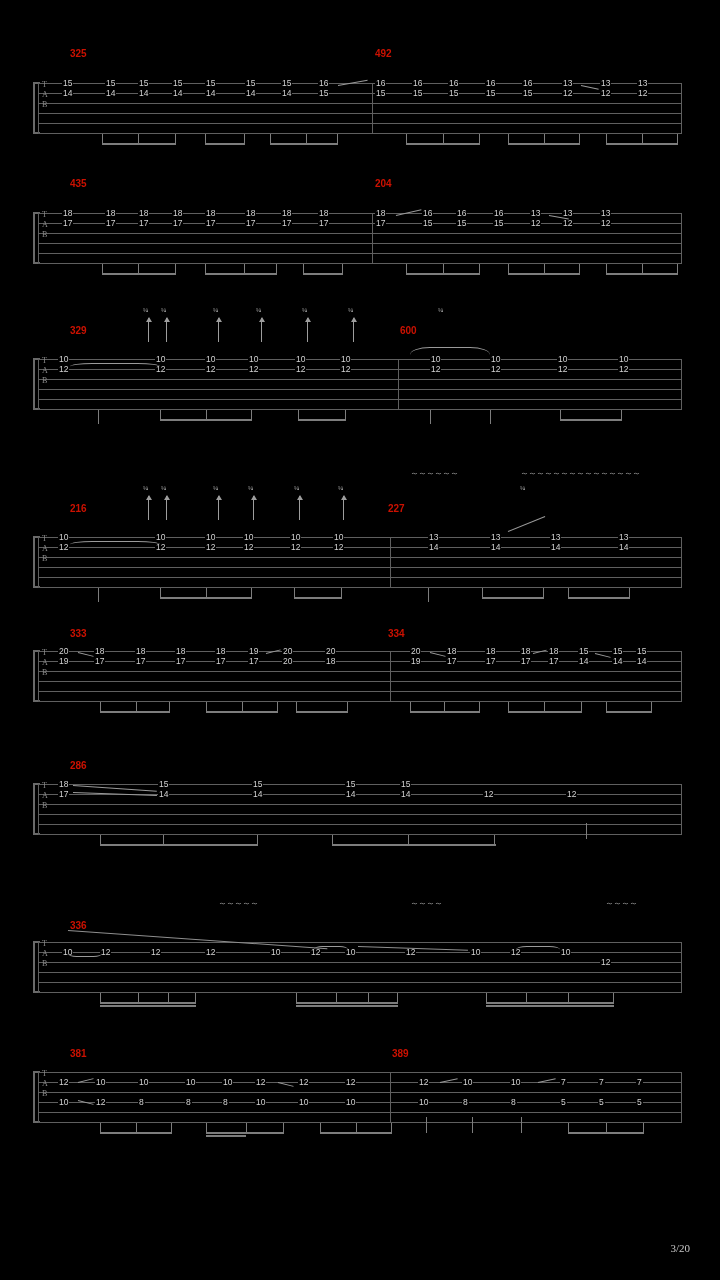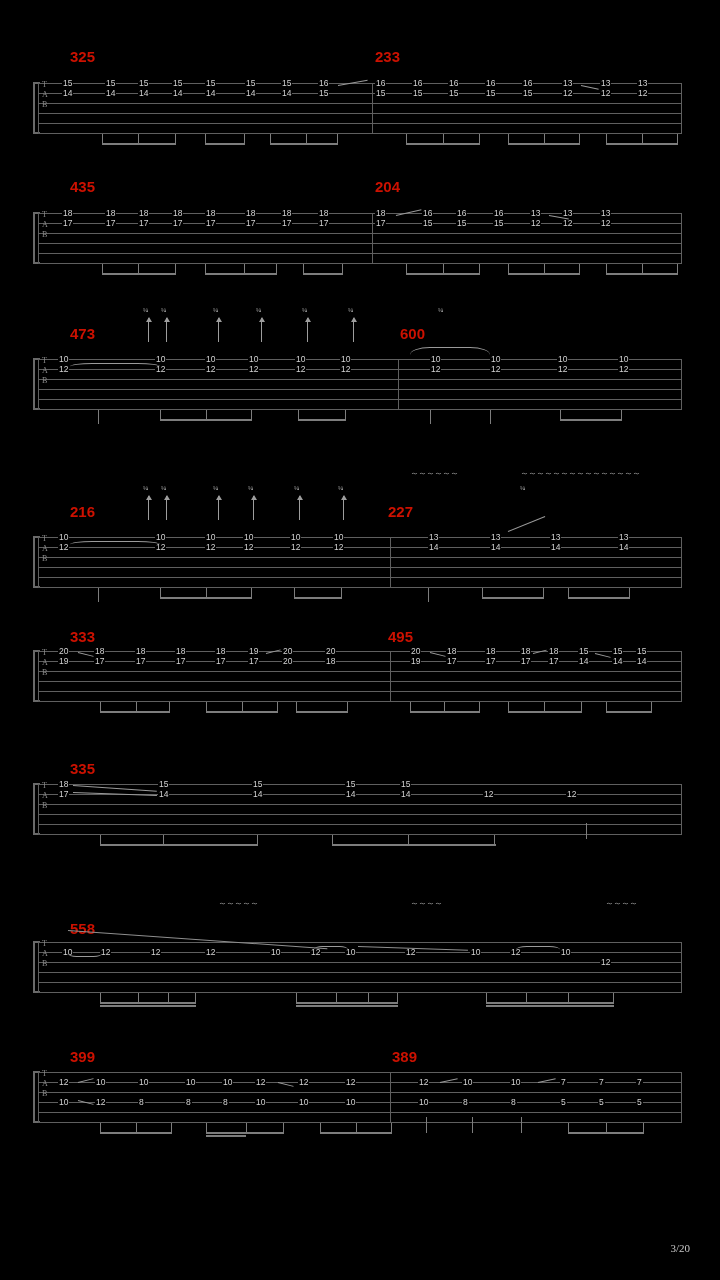--- a/index.html
+++ b/index.html
@@ -17,21 +17,21 @@
   .system {
     position: absolute;
     left: 0;
     width: 720px;
   }
 
   
   .measure-num {
     position: absolute;
     color: #cc1100;
-    font-size: 15px;
+    font-size: 10px;
     font-weight: bold;
     font-family: "Liberation Sans", sans-serif;
     letter-spacing: 0px;
   }
 
   
   .staff {
     position: absolute;
     left: 38px;
     width: 644px;
@@ -204,21 +204,21 @@
     font-family: "Liberation Serif", serif;
   }
 </style>
 </head>
 <body>
 
 <div class="sheet">
 
   <div class="system" style="top:48px;">
     <div class="measure-num" style="left:70px; top:0px;">325</div>
-    <div class="measure-num" style="left:375px; top:0px;">233</div>
+    <div class="measure-num" style="left:375px; top:0px;">492</div>
 
     <div class="brace" style="top:34px;"></div>
     <div class="staff" style="top:35px;">
       <div class="line"></div>
       <div class="line"></div>
       <div class="line"></div>
       <div class="line"></div>
       <div class="line"></div>
       <div class="line"></div>
 
@@ -409,21 +409,21 @@
     <div class="bend" style="left:348px; top:6px;">¼</div>
     <div class="bend" style="left:438px; top:6px;">¼</div>
 
     <div class="bend-arrow" style="left:148px; top:18px; height:24px;"></div>
     <div class="bend-arrow" style="left:166px; top:18px; height:24px;"></div>
     <div class="bend-arrow" style="left:218px; top:18px; height:24px;"></div>
     <div class="bend-arrow" style="left:261px; top:18px; height:24px;"></div>
     <div class="bend-arrow" style="left:307px; top:18px; height:24px;"></div>
     <div class="bend-arrow" style="left:353px; top:18px; height:24px;"></div>
 
-    <div class="measure-num" style="left:70px; top:25px;">473</div>
+    <div class="measure-num" style="left:70px; top:25px;">329</div>
     <div class="measure-num" style="left:400px; top:25px;">600</div>
 
     <div class="brace" style="top:58px;"></div>
     <div class="staff" style="top:59px;">
       <div class="line"></div>
       <div class="line"></div>
       <div class="line"></div>
       <div class="line"></div>
       <div class="line"></div>
       <div class="line"></div>
@@ -572,21 +572,21 @@
       <div class="stem" style="left:505px;"></div>
 
       <div class="beam" style="left:530px; width:62px;"></div>
       <div class="stem" style="left:530px;"></div>
       <div class="stem" style="left:591px;"></div>
     </div>
   </div>
 
   <div class="system" style="top:628px;">
     <div class="measure-num" style="left:70px; top:0px;">333</div>
-    <div class="measure-num" style="left:388px; top:0px;">495</div>
+    <div class="measure-num" style="left:388px; top:0px;">334</div>
 
     <div class="brace" style="top:22px;"></div>
     <div class="staff" style="top:23px;">
       <div class="line"></div>
       <div class="line"></div>
       <div class="line"></div>
       <div class="line"></div>
       <div class="line"></div>
       <div class="line"></div>
 
@@ -668,21 +668,21 @@
       <div class="stem" style="left:543px;"></div>
 
       <div class="beam" style="left:568px; width:46px;"></div>
       <div class="stem" style="left:568px;"></div>
       <div class="stem" style="left:613px;"></div>
       <div class="flagdot" style="left:568px;"></div>
     </div>
   </div>
 
   <div class="system" style="top:755px;">
-    <div class="measure-num" style="left:70px; top:5px;">335</div>
+    <div class="measure-num" style="left:70px; top:5px;">286</div>
 
     <div class="brace" style="top:28px;"></div>
     <div class="staff" style="top:29px;">
       <div class="line"></div>
       <div class="line"></div>
       <div class="line"></div>
       <div class="line"></div>
       <div class="line"></div>
       <div class="line"></div>
 
@@ -725,21 +725,21 @@
 
       <div class="stemonly" style="left:548px; top:-12px; height:16px;"></div>
     </div>
   </div>
 
   <div class="system" style="top:895px;">
     <div class="vibrato" style="left:218px; top:5px; width:70px;">～～～～～</div>
     <div class="vibrato" style="left:410px; top:5px; width:62px;">～～～～</div>
     <div class="vibrato" style="left:605px; top:5px; width:62px;">～～～～</div>
 
-    <div class="measure-num" style="left:70px; top:25px;">558</div>
+    <div class="measure-num" style="left:70px; top:25px;">336</div>
 
     <div class="brace" style="top:46px;"></div>
     <div class="staff" style="top:47px;">
       <div class="line"></div>
       <div class="line"></div>
       <div class="line"></div>
       <div class="line"></div>
       <div class="line"></div>
       <div class="line"></div>
 
@@ -790,21 +790,21 @@
       <div class="beam" style="left:448px; width:128px;"></div>
       <div class="beam beam2" style="left:448px; width:128px;"></div>
       <div class="stem" style="left:448px;"></div>
       <div class="stem" style="left:488px;"></div>
       <div class="stem" style="left:530px;"></div>
       <div class="stem" style="left:575px;"></div>
     </div>
   </div>
 
   <div class="system" style="top:1043px;">
-    <div class="measure-num" style="left:70px; top:5px;">399</div>
+    <div class="measure-num" style="left:70px; top:5px;">381</div>
     <div class="measure-num" style="left:392px; top:5px;">389</div>
 
     <div class="brace" style="top:28px;"></div>
     <div class="staff" style="top:29px;">
       <div class="line"></div>
       <div class="line"></div>
       <div class="line"></div>
       <div class="line"></div>
       <div class="line"></div>
       <div class="line"></div>

